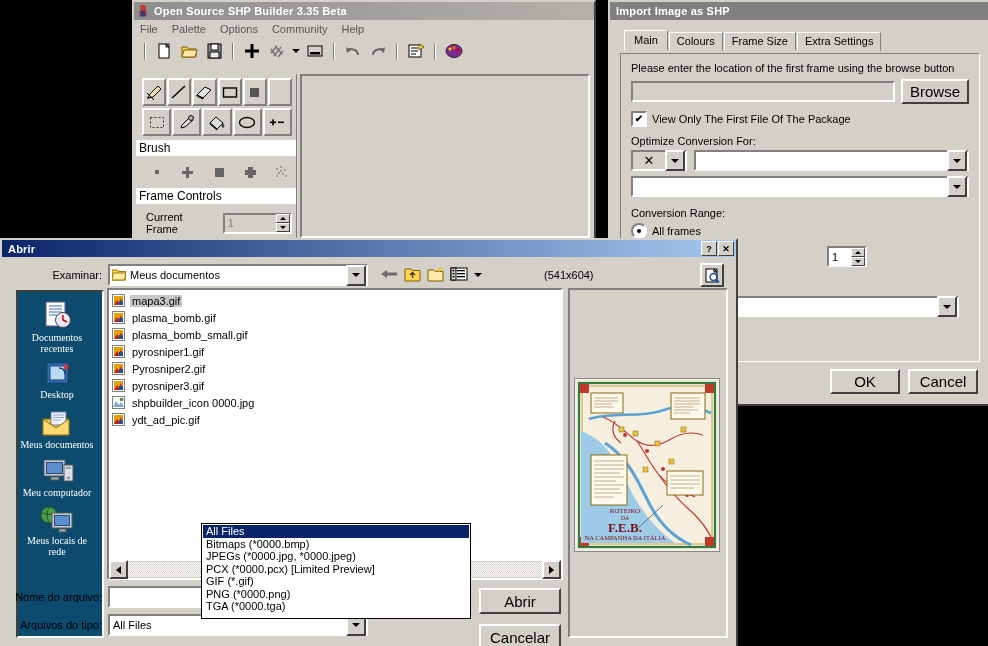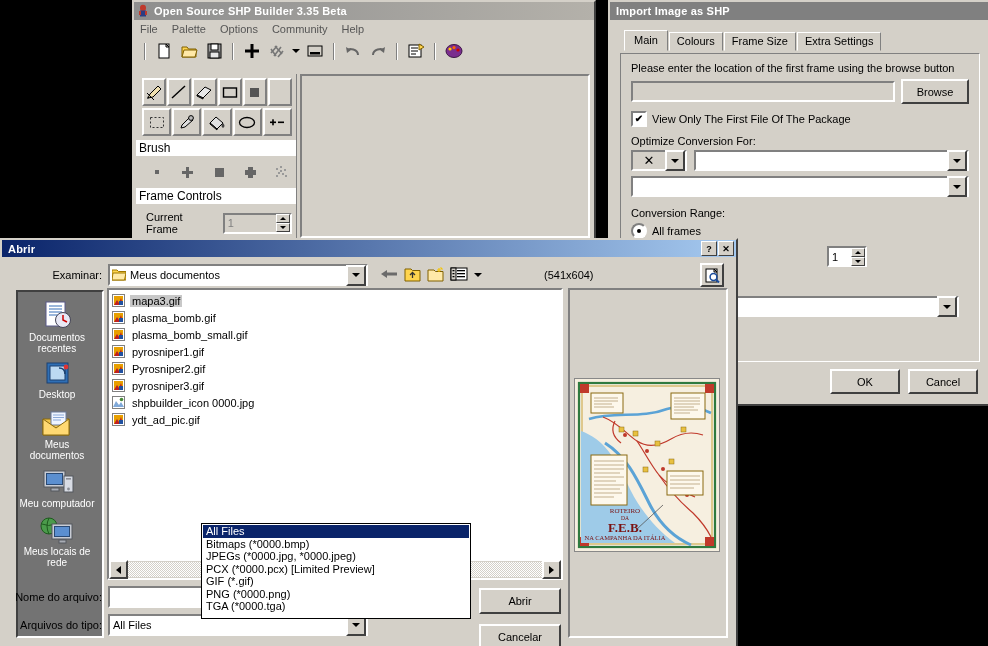--- a/index.html
+++ b/index.html
@@ -12,21 +12,21 @@
   .tbar-grey{background:linear-gradient(to right,#8e8e8e,#b4b1aa);}
   .tbar-blue{background:linear-gradient(to right,#0a246a,#a6caf0);}
   .tbar-grey2{background:#808080;}
   .tbar-title{flex:1;padding-left:4px;letter-spacing:.2px;overflow:hidden;white-space:nowrap;}
   .tbtn{width:14px;height:13px;background:#d4d0c8;border:1px solid;
         border-color:#fff #404040 #404040 #fff;font-size:9px;font-weight:bold;
         display:flex;align-items:center;justify-content:center;color:#000;margin-left:1px;}
   .inset{border:2px solid;border-color:#808080 #fff #fff #808080;}
   .sunken-field{background:#fff;border:2px solid;border-color:#808080 #fff #fff #808080;}
   .btn{background:#d4d0c8;border:2px solid;border-color:#fff #404040 #404040 #fff;
-       display:flex;align-items:center;justify-content:center;font-size:11px;cursor:default;}
+       display:flex;align-items:center;justify-content:center;font-size:15px;cursor:default;}
   .grp{position:absolute;border:1px solid;border-color:#808080 #fff #fff #808080;}
   .menubar{display:flex;height:18px;align-items:center;padding-left:6px;gap:14px;font-size:11px;}
   .toolbar{height:26px;display:flex;align-items:center;padding-left:6px;gap:3px;}
   .tb-ico{width:22px;height:21px;display:flex;align-items:center;justify-content:center;}
   .sep{width:1px;height:17px;background:#808080;border-right:1px solid #fff;margin:0 4px;}
   .panel-hdr{background:#fff;font-size:12px;padding:1px 3px;border-bottom:1px solid #d4d0c8;}
   .toolbtn{width:28px;height:24px;background:#d4d0c8;border:2px solid;
            border-color:#fff #808080 #808080 #fff;display:flex;align-items:center;justify-content:center;}
   .brushbtn{width:26px;height:20px;display:flex;align-items:center;justify-content:center;}
   .spin{width:14px;height:18px;display:flex;flex-direction:column;}
@@ -45,21 +45,21 @@
   .tab.sel{padding:3px 9px 4px;margin-top:-2px;border-bottom-color:#d4d0c8;z-index:2;}
   
   .cbx{width:12px;height:12px;background:#fff;border:2px solid;
        border-color:#808080 #fff #fff #808080;display:flex;align-items:center;justify-content:center;
        font-size:10px;line-height:1;font-weight:bold;}
   .rdo{width:12px;height:12px;border-radius:50%;background:#fff;
        border:2px solid;border-color:#808080 #fff #fff #808080;
        display:flex;align-items:center;justify-content:center;}
   .rdo i{width:4px;height:4px;border-radius:50%;background:#000;display:block;}
   
-  .places{background:#737373;border:2px solid;border-color:#404040 #fff #fff #404040;}
+  .places{background:#0c4a6e;border:2px solid;border-color:#404040 #fff #fff #404040;font-family:Liberation Serif, serif;}
   .place{width:78px;text-align:center;color:#fff;font-size:10px;line-height:11px;
          padding-top:4px;}
   .flist{background:#fff;overflow:hidden;position:relative;}
   .frow{display:flex;align-items:center;height:17px;padding-left:3px;gap:5px;font-size:11px;}
   .fname{padding:0 2px;}
   .fname.sel{background:#c8c8c8;}
   .sb{background:#d4d0c8;}
   .sb-btn{width:15px;height:15px;background:#d4d0c8;border:2px solid;
           border-color:#fff #404040 #404040 #fff;display:flex;align-items:center;justify-content:center;}
   .sb-track{background:repeating-conic-gradient(#fff 0 25%,#d4d0c8 0 50%) 0 0/2px 2px;}

